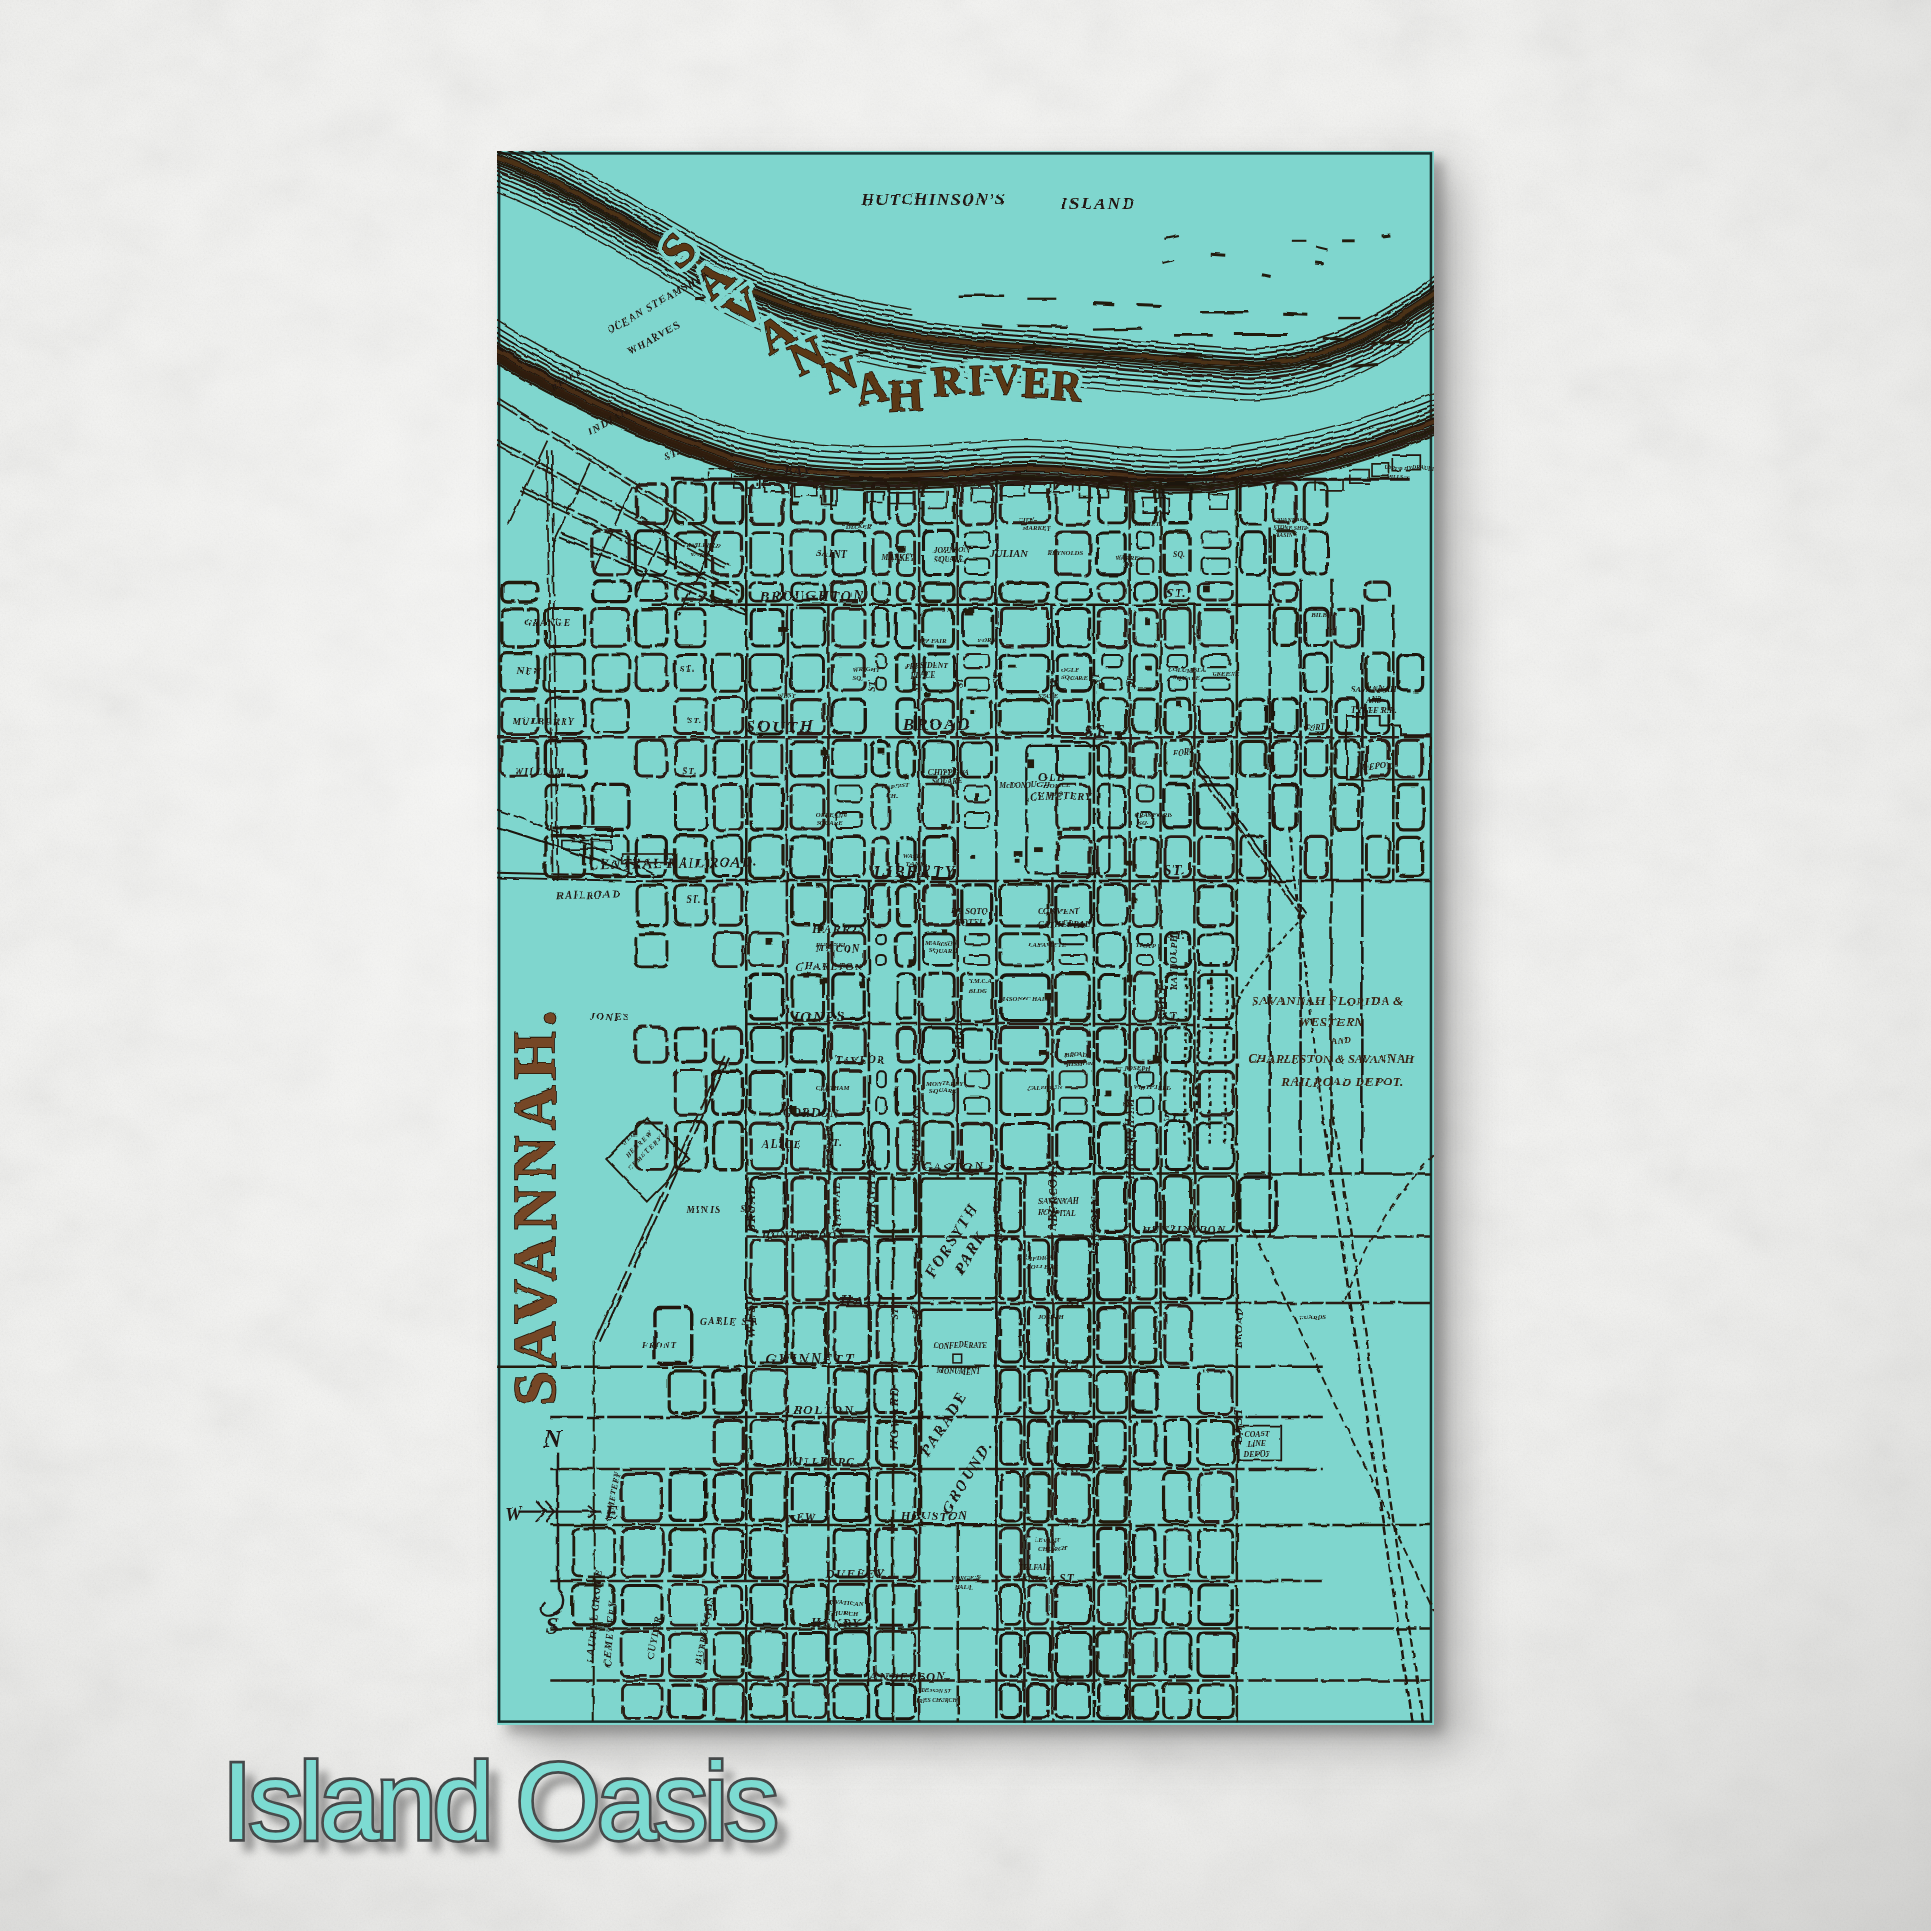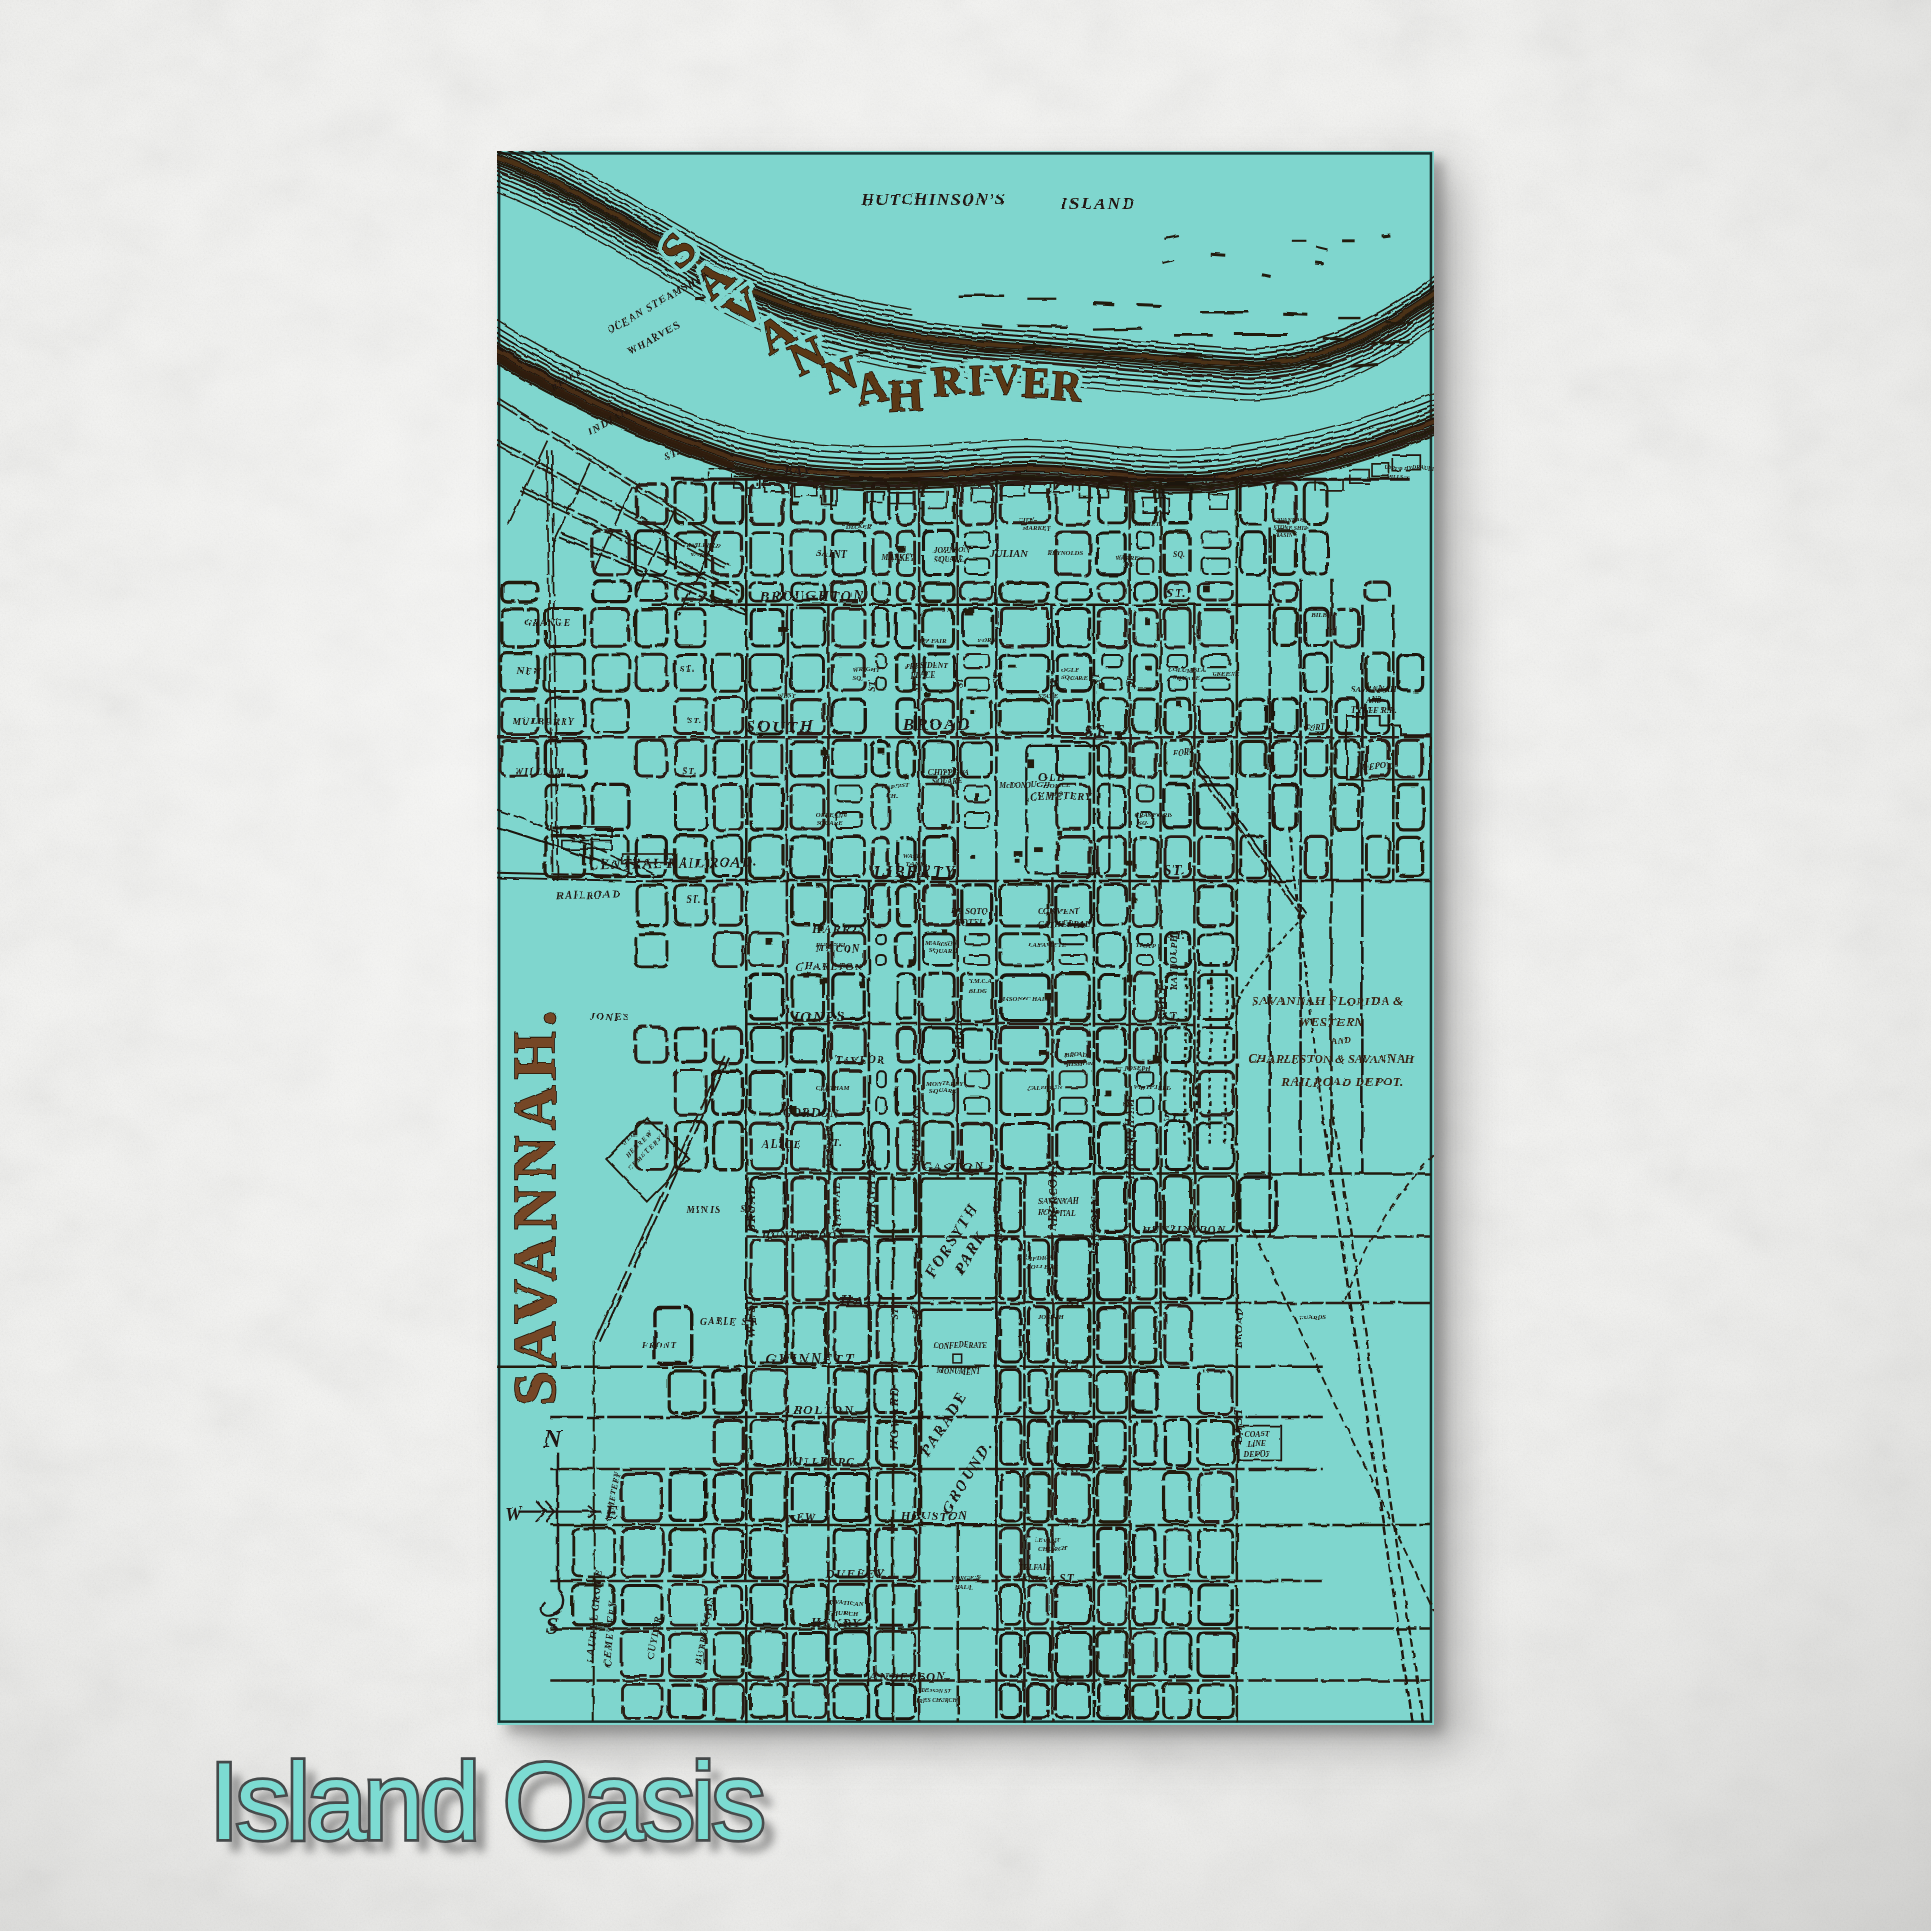--- a/index.html
+++ b/index.html
@@ -1,21 +1,21 @@
 <!DOCTYPE html>
 <html><head>
 <meta charset="utf-8">
 <style>
 html,body { margin:0; padding:0; width:1931px; height:1931px; overflow:hidden;
   font-family:"Liberation Sans", sans-serif; background:#f2f2f0; }
 #stage { position:relative; width:1931px; height:1931px; }
 #paper { position:absolute; left:0; top:0; }
 #panel { position:absolute; left:497px; top:151px; width:937px; height:1574px; background:#7fd6ce;
   box-shadow: 9.7px 8.7px 11.6px rgba(90,90,90,0.45), 27px 23px 39px rgba(105,105,105,0.42); }
-#caption { position:absolute; left:209px; top:1738px; font-size:109px; font-weight:normal; letter-spacing:-3.9px;
+#caption { position:absolute; left:222px; top:1738px; font-size:109px; font-weight:normal; letter-spacing:-3.9px;
   color:#7cdbd2; -webkit-text-stroke:5.3px #45494a; paint-order:stroke;
   text-shadow: 11.6px 11.6px 8.7px rgba(82,82,82,0.60); }
 </style>
 </head>
 <body>
 <div id="stage">
 
 <svg id="paper" width="1931" height="1931" viewBox="0 0 2000 2000">
 <defs>
 <filter id="grain">

